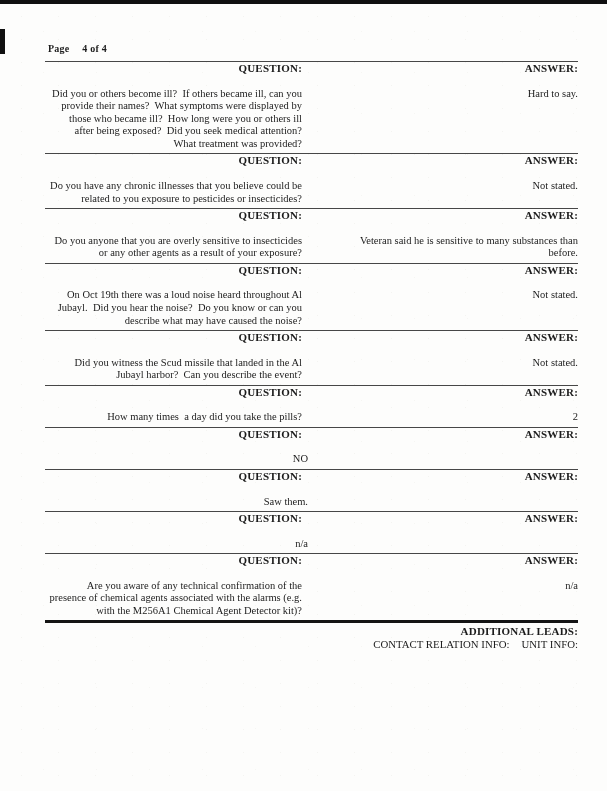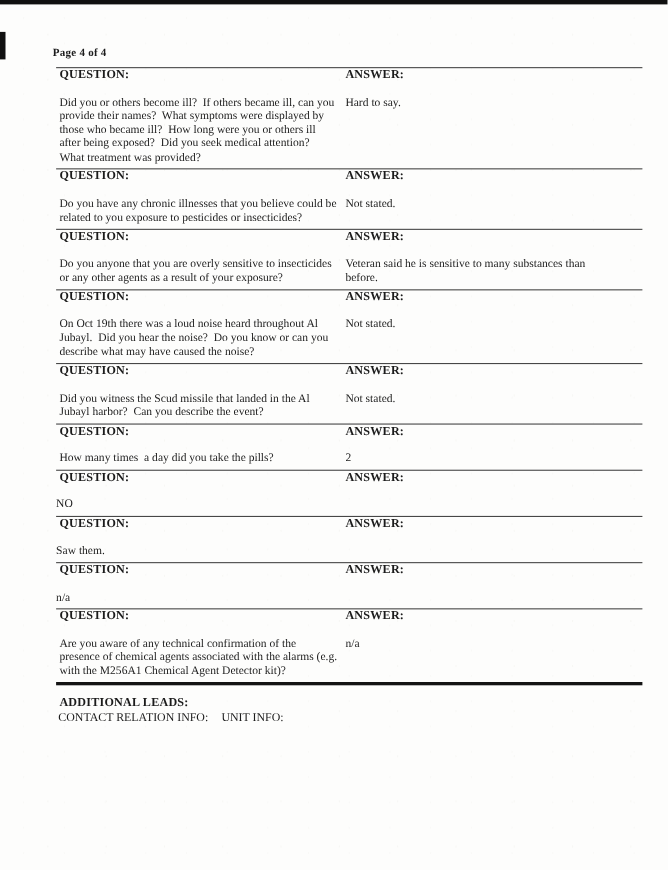--- a/index.html
+++ b/index.html
@@ -45,26 +45,27 @@
     background: #101010;
   }
   .page-label {
     position: absolute;
     top: 43px; left: 48px;
     font-weight: bold;
     font-size: 10px;
     line-height: 12px;
     letter-spacing: .2px;
   }
-  .page-label .page-num { margin-left: 3px; }
+  .page-label .page-num { margin-left: 13px; }
 
   .content {
     position: absolute;
-    top: 61px; left: 51px;
+    top: 61px; left: 45px;
     width: 533px;
+    text-align: right;
   }
   .qa-section {
     border-top: 1px solid #474747;
     padding: 0 0 3px 0;
   }
   .qa-row {
     display: grid;
     grid-template-columns: 263px 1fr;
   }
   .qa-head {
@@ -76,21 +77,21 @@
   .q-cell { padding-left: 3px; padding-right: 6px; }
   .qa-body {
     font-size: 10.5px;
     line-height: 12.6px;
     margin-top: 12px;
   }
   .q-text, .a-text { white-space: pre-wrap; }
 
   .leads {
     border-top: 3px solid #141414;
-    padding-top: 10px;
+    padding-top: 2px;
   }
   .leads-title {
     font-weight: bold;
     font-size: 11px;
     line-height: 13px;
     letter-spacing: .2px;
     padding-left: 3px;
   }
   .leads-row {
     font-size: 10.8px;

